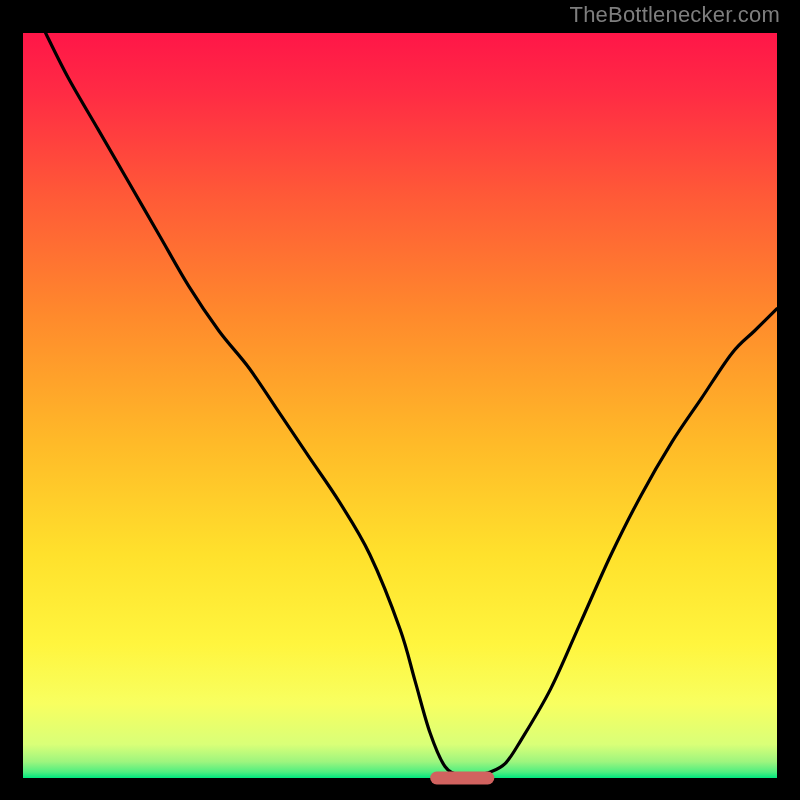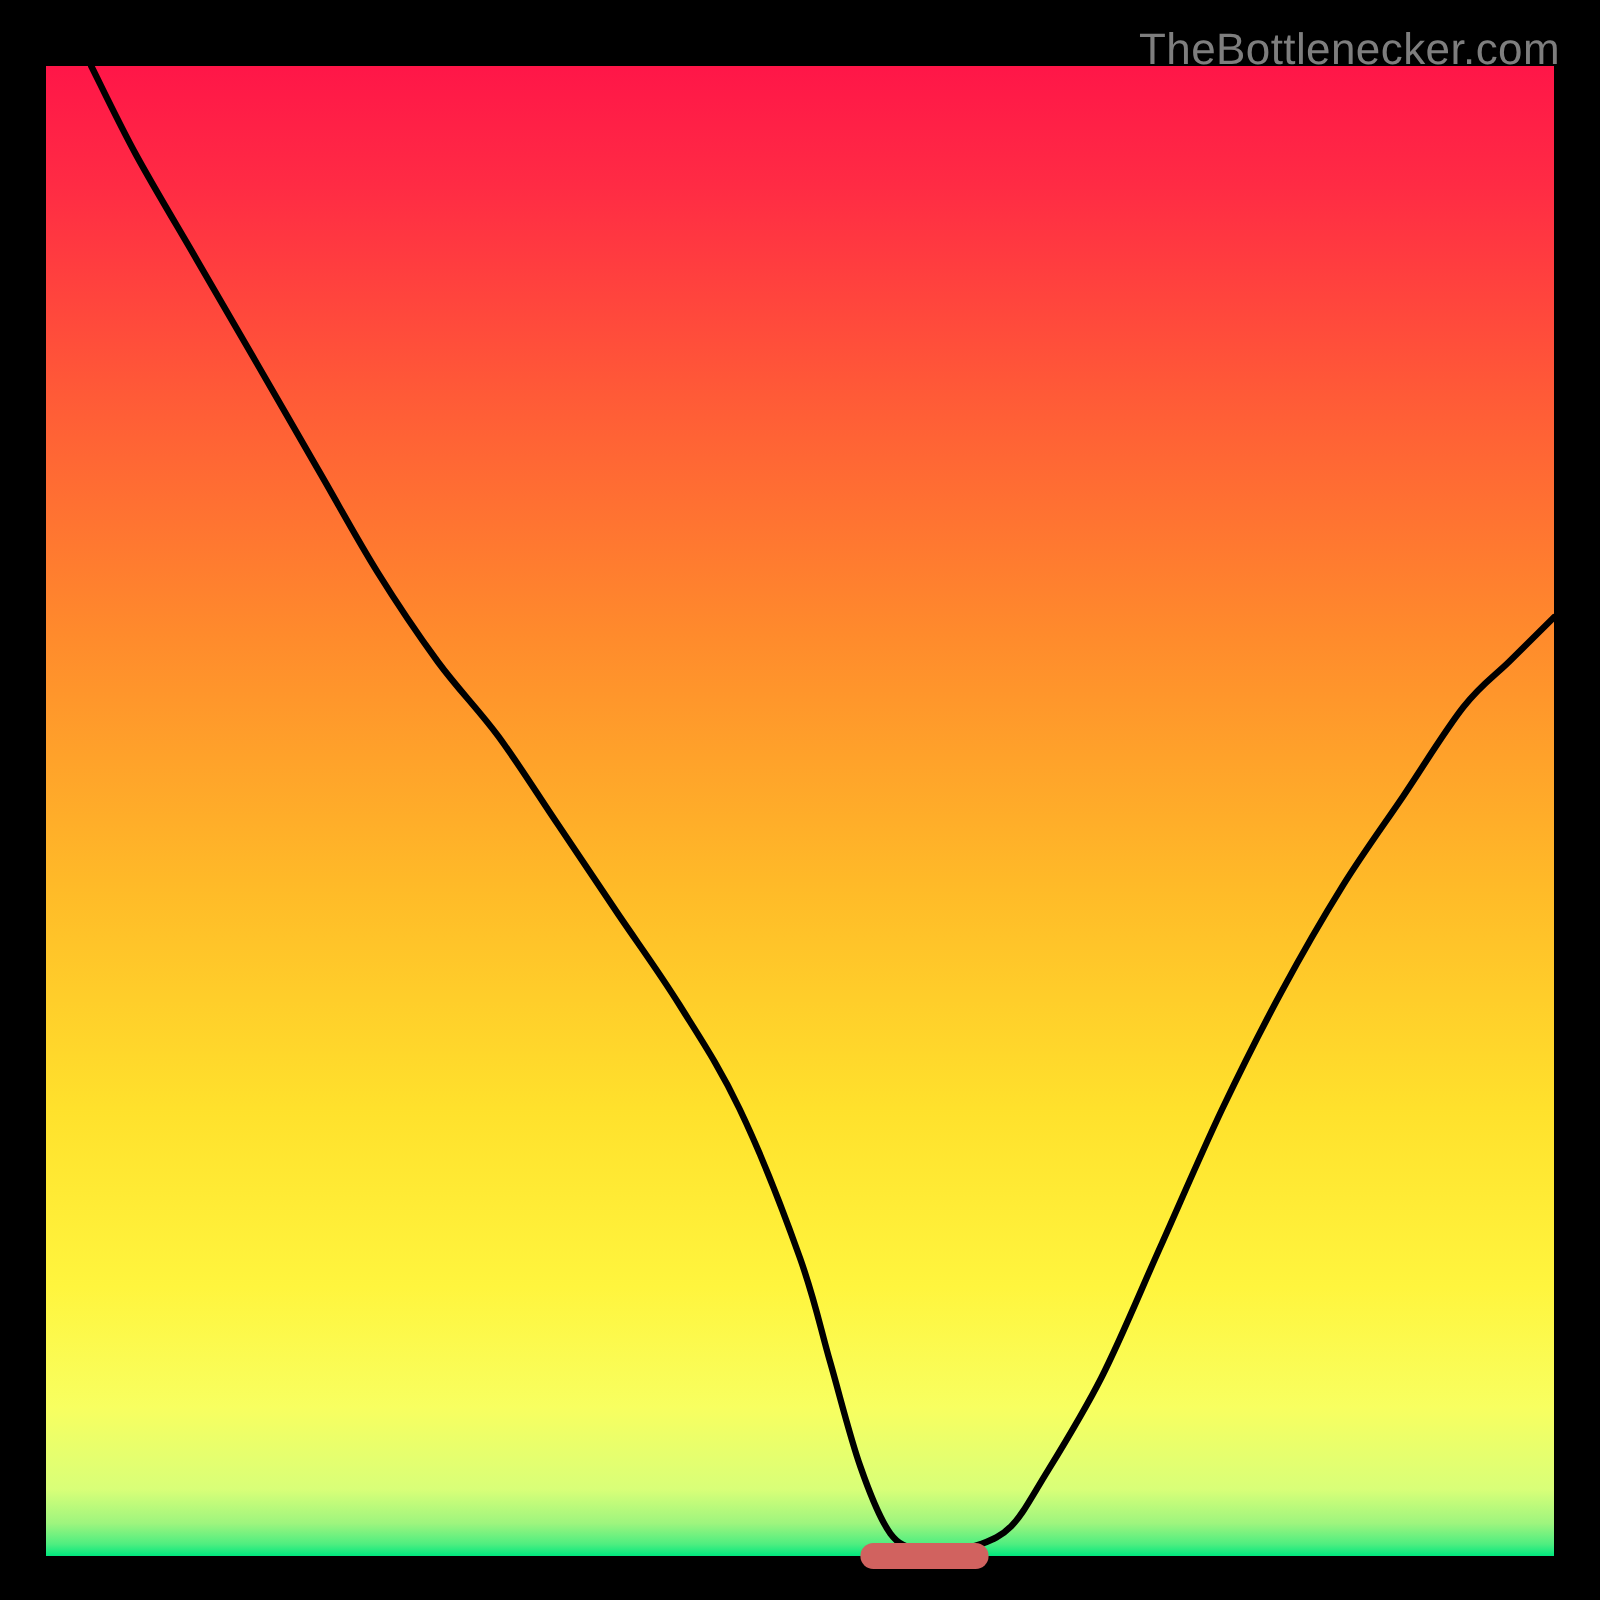--- a/index.html
+++ b/index.html
@@ -14,21 +14,21 @@
   .frame {
     position: absolute;
     left: 0;
     top: 0;
     width: 800px;
     height: 800px;
     display: block;
   }
   .attribution {
     position: absolute;
-    top: 12px;
+    top: 2px;
     right: 20px;
     color: #7e7e7e;
     font-size: 22px;
     letter-spacing: 0.2px;
     font-weight: 500;
   }
 </style>
 </head>
 <body>
 

